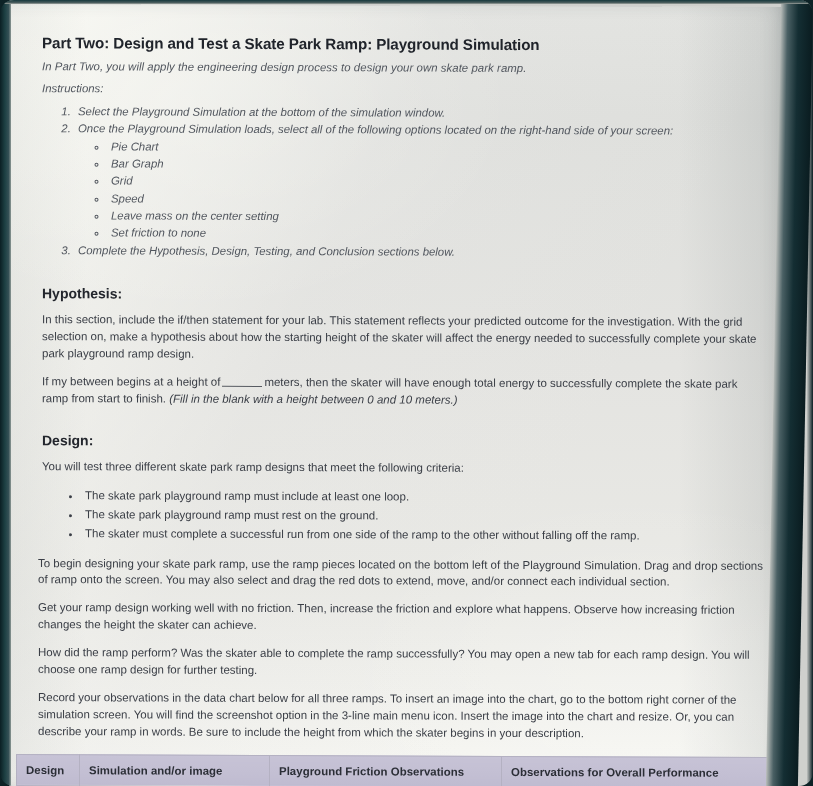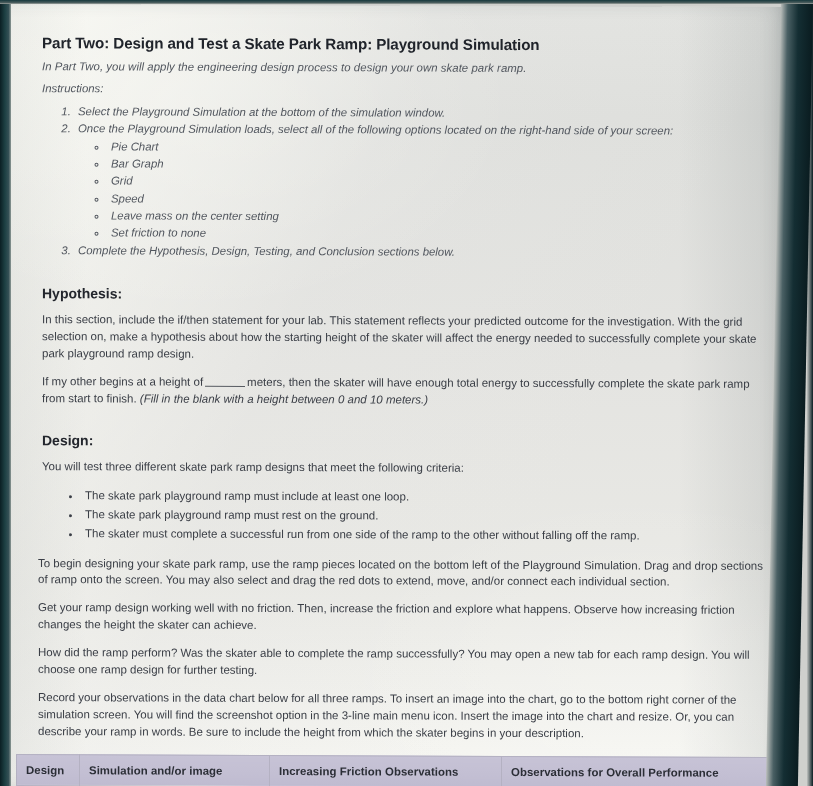--- a/index.html
+++ b/index.html
@@ -17,20 +17,21 @@
   }
 
   
   #photo-frame {
     position: absolute;
     inset: 0;
     background: linear-gradient(90deg,
         #0a1d21 0px, #16383c 4px, #2c4a4c 8px,
         #cfd0cd 10px, #cfd0cd 99.2%, #0a1d21 100%);
     overflow: hidden;
+    border-radius: 14px;
   }
   #dark-edge-left {
     position: absolute;
     left: 0; top: 0; bottom: 0; width: 11px;
     background: linear-gradient(90deg, #0b1f23 0%, #1d4043 45%, #345055 78%, #8f9a96 100%);
     z-index: 40;
   }
   #dark-edge-right {
     position: absolute;
     right: 0; top: 0; bottom: 0; width: 32px;
@@ -224,21 +225,21 @@
             <li>Leave mass on the center setting</li>
             <li>Set friction to none</li>
           </ul>
         </li>
         <li>Complete the Hypothesis, Design, Testing, and Conclusion sections below.</li>
       </ol>
 
       <h2 class="section-head">Hypothesis:</h2>
       <p class="body indent">In this section, include the if/then statement for your lab. This statement reflects your predicted outcome for the investigation. With the grid selection on, make a hypothesis about how the starting height of the skater will affect the energy needed to successfully complete your skate park playground ramp design.</p>
       <p class="body indent">
-        <span>If my other begins at a height of</span><span class="blank-line"></span><span>meters, then the skater will have enough total energy to successfully complete the skate park ramp from start to finish.</span>
+        <span>If my between begins at a height of</span><span class="blank-line"></span><span>meters, then the skater will have enough total energy to successfully complete the skate park ramp from start to finish.</span>
         <span class="italic">(Fill in the blank with a height between 0 and 10 meters.)</span>
       </p>
 
       <h2 class="section-head">Design:</h2>
       <p class="body indent">You will test three different skate park ramp designs that meet the following criteria:</p>
       <ul class="disced">
         <li>The skate park playground ramp must include at least one loop.</li>
         <li>The skate park playground ramp must rest on the ground.</li>
         <li>The skater must complete a successful run from one side of the ramp to the other without falling off the ramp.</li>
       </ul>
@@ -253,21 +254,21 @@
           <colgroup>
             <col class="c1">
               <col class="c2">
               <col class="c3">
               <col class="c4">
           </colgroup>
           <thead>
             <tr>
               <th>Design</th>
               <th>Simulation and/or image</th>
-              <th>Increasing Friction Observations</th>
+              <th>Playground Friction Observations</th>
               <th>Observations for Overall Performance</th>
             </tr>
           </thead>
           <tbody>
             <tr>
               <td class="design-num">1</td>
               <td></td>
 
             </tr>
 

